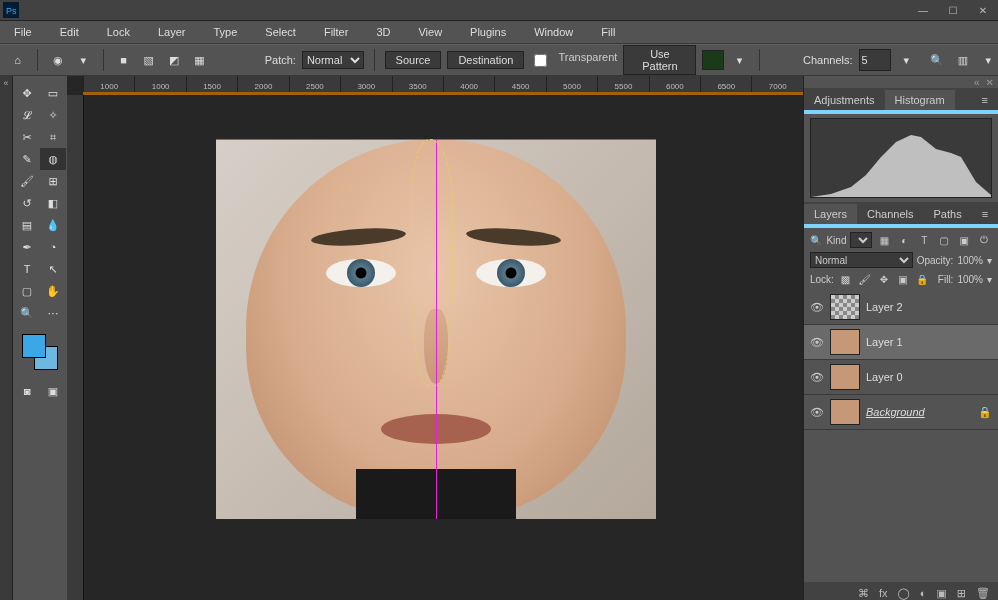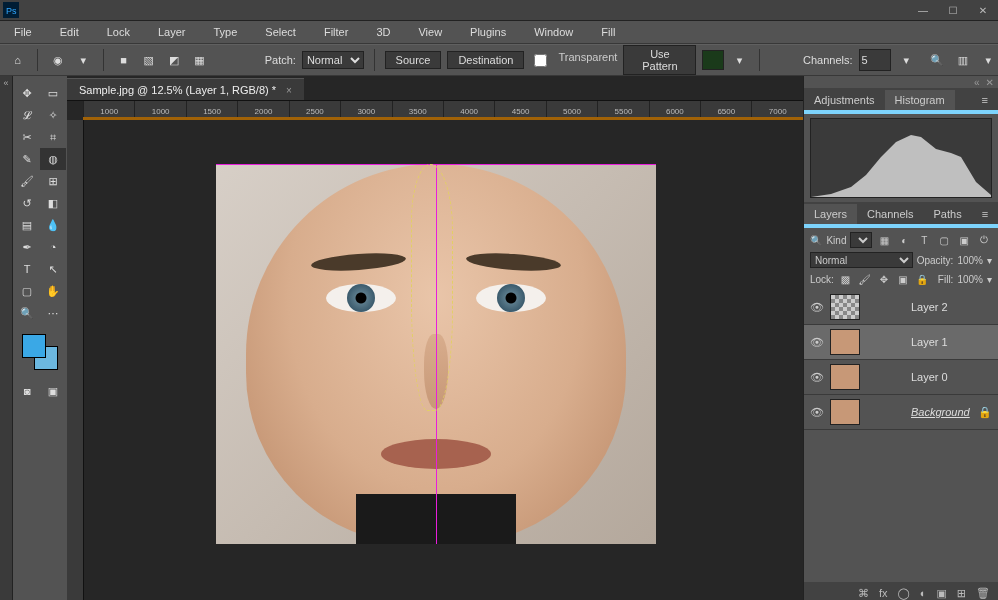--- a/index.html
+++ b/index.html
@@ -68,21 +68,21 @@
   .lrow{display:flex;align-items:center;gap:4px;}
   .lrow .sel{flex:1;background:#3a3a3a;border:1px solid #222;color:#ccc;height:16px;font-size:10px;}
   .lrow .spacer{flex:1;}
   .mini{width:18px;height:14px;display:flex;align-items:center;justify-content:center;color:#ccc;}
   .layer-list{flex:1;overflow:auto;}
   .layer{display:flex;align-items:center;gap:6px;padding:4px 6px;border-bottom:1px solid #3a3a3a;}
   .layer.selected{background:#6a6a6a;}
   .eye-vis{width:14px;text-align:center;}
   .thumb{width:28px;height:24px;background:#c79877;border:1px solid #222;position:relative;overflow:hidden;}
   .thumb.tx{background:repeating-conic-gradient(#888 0 25%,#ccc 0 50%) 0 0/8px 8px;}
-  .layer-name{color:#ddd;margin-left:45px;}
+  .layer-name{color:#ddd;}
   .layer-name.bg{font-style:italic;text-decoration:underline;}
   .lock{margin-left:auto;color:#bbb;}
   .layer-footer{height:22px;background:#424242;display:flex;align-items:center;justify-content:flex-end;gap:10px;padding:0 8px;font-size:11px;color:#bbb;}
   svg{display:block;}
 </style>
 </head>
 <body>
 
 <div class="titlebar">
   <div class="logo">
@@ -200,26 +200,20 @@
       <div class="swatch-bg"></div>
       <div class="swatch-fg"></div>
     </div>
     <div class="tool-row" style="margin-top:10px">
         <div class="tool">◙</div>
         <div class="tool">▣</div>
       </div>
   </div>
 
   <div class="canvas-area">
-    <div class="doc-tabs">
-      <div class="doc-tab">
-        <span>Sample.jpg @ 12.5% (Layer 1, RGB/8) *</span>
-        <span class="x">×</span>
-      </div>
-    </div>
     <div class="ruler-h">
       <div>1000</div>
       <div>1000</div>
       <div>1500</div>
       <div>2000</div>
       <div>2500</div>
       <div>3000</div>
       <div>3500</div>
       <div>4000</div>
       <div>4500</div>

